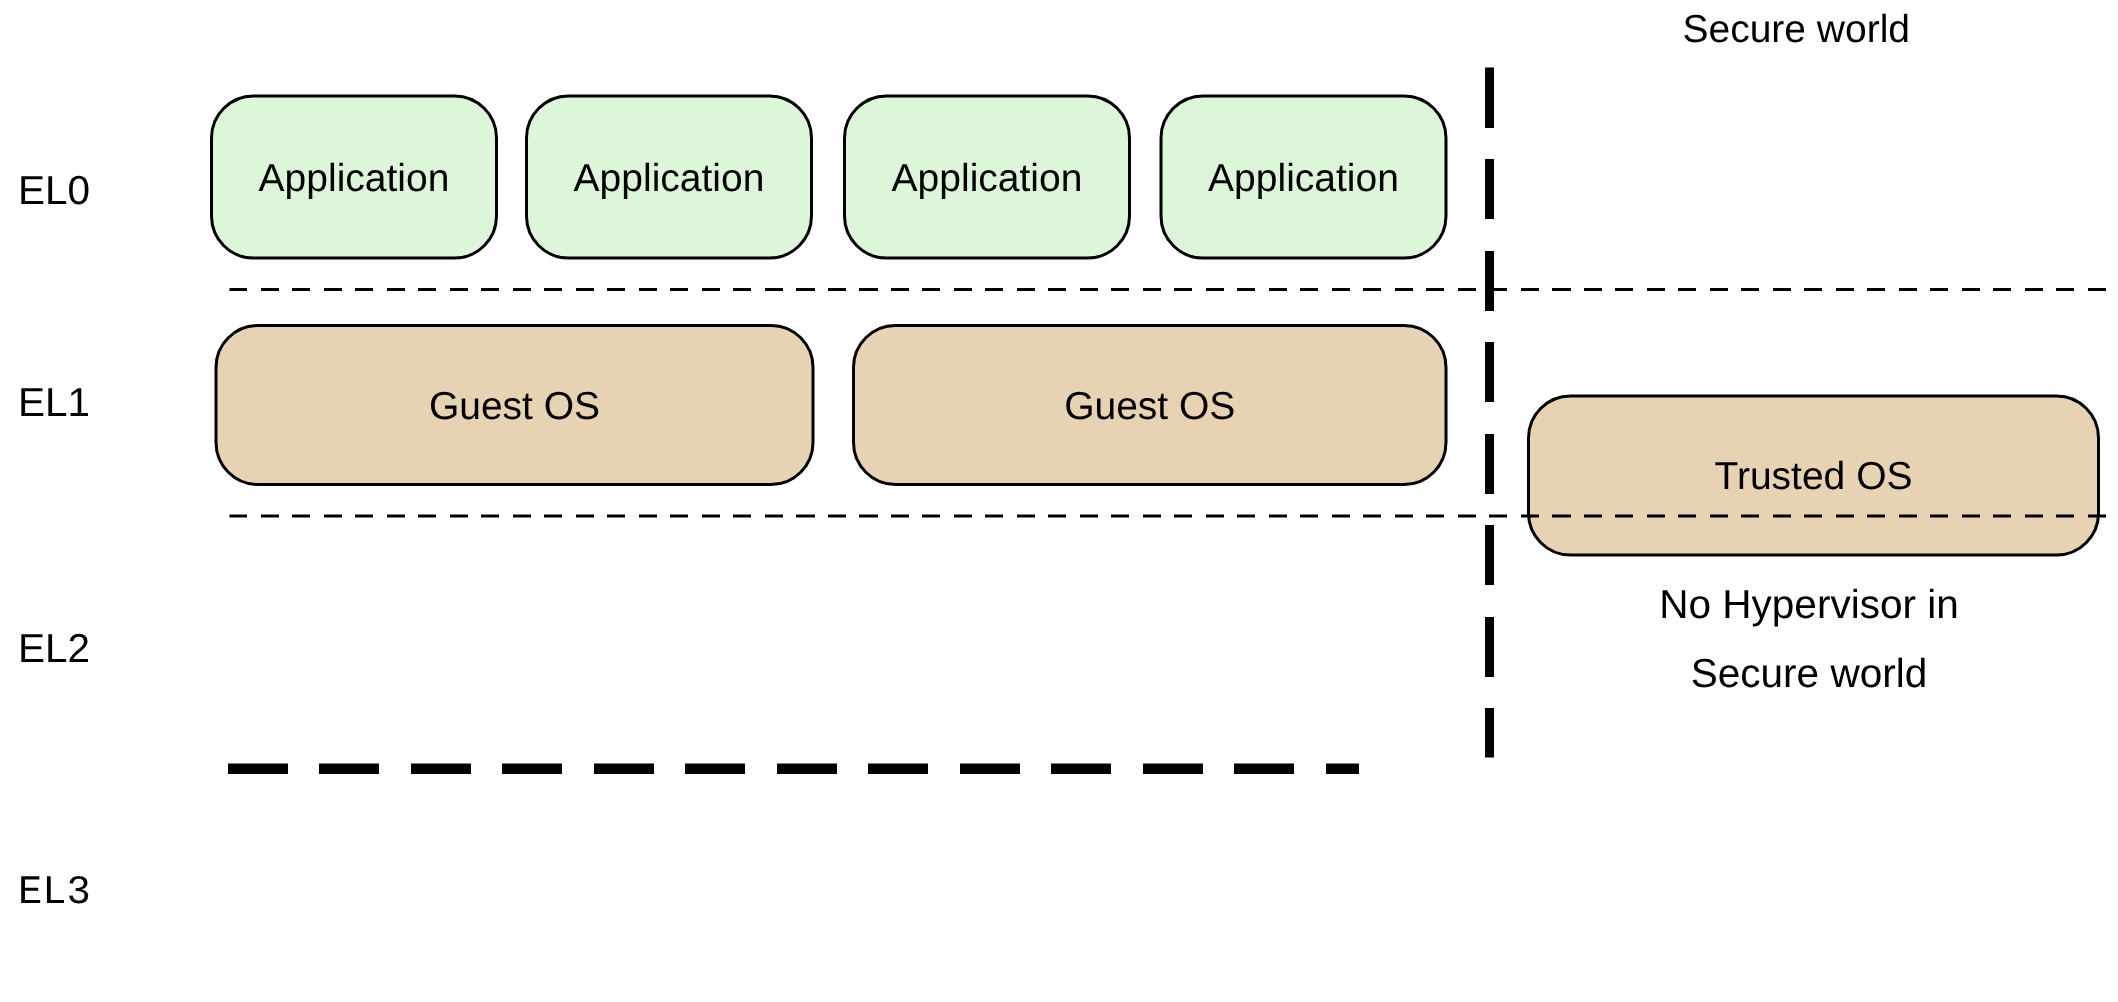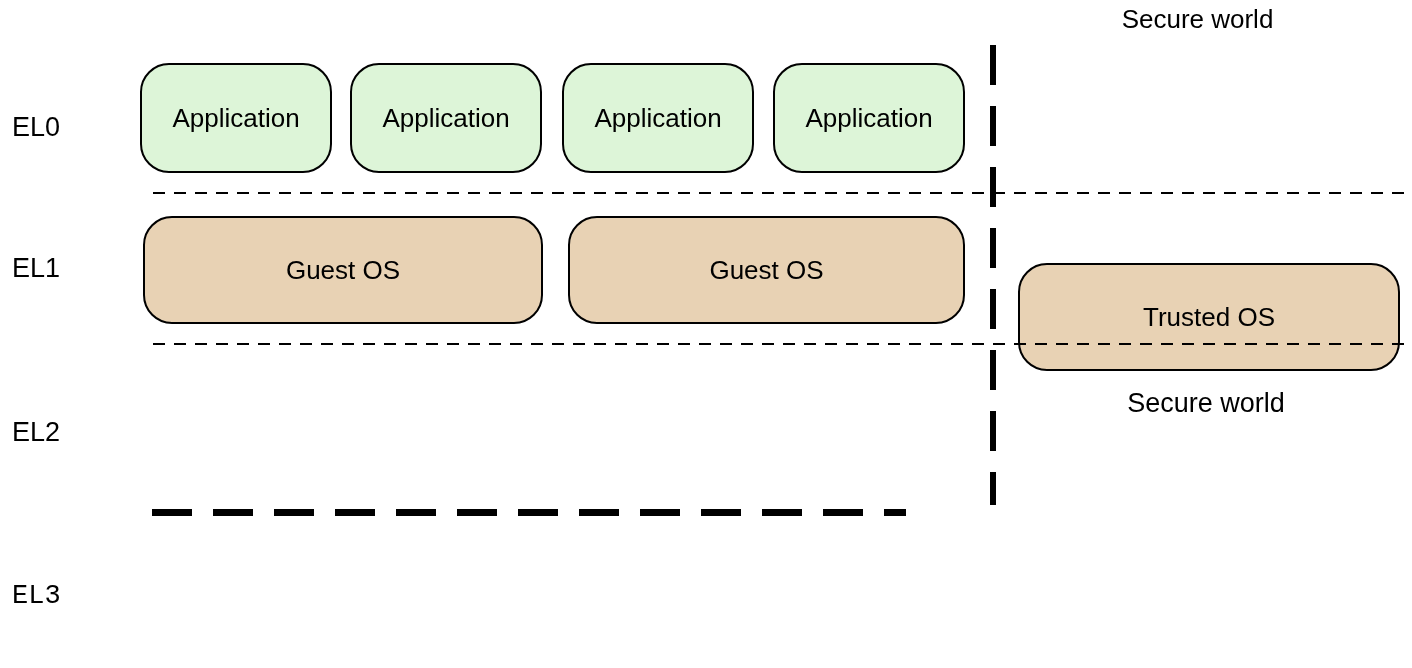--- a/index.html
+++ b/index.html
@@ -112,20 +112,21 @@
   <div class="thin-dash" id="divider-el0-el1"></div>
 
   <div class="box os-box" id="guest-os-1">Guest OS</div>
   <div class="box os-box" id="guest-os-2">Guest OS</div>
   <div class="box" id="trusted-os">Trusted OS</div>
 
   <div class="thin-dash" id="divider-el1-el2"></div>
 
 
   <div id="no-hypervisor-note">
+    <span>No Hypervisor in</span>
     <span>Secure world</span>
   </div>
 
   <div id="divider-el2-el3"></div>
 
   <div id="world-divider"></div>
 
 
 </div>
 

